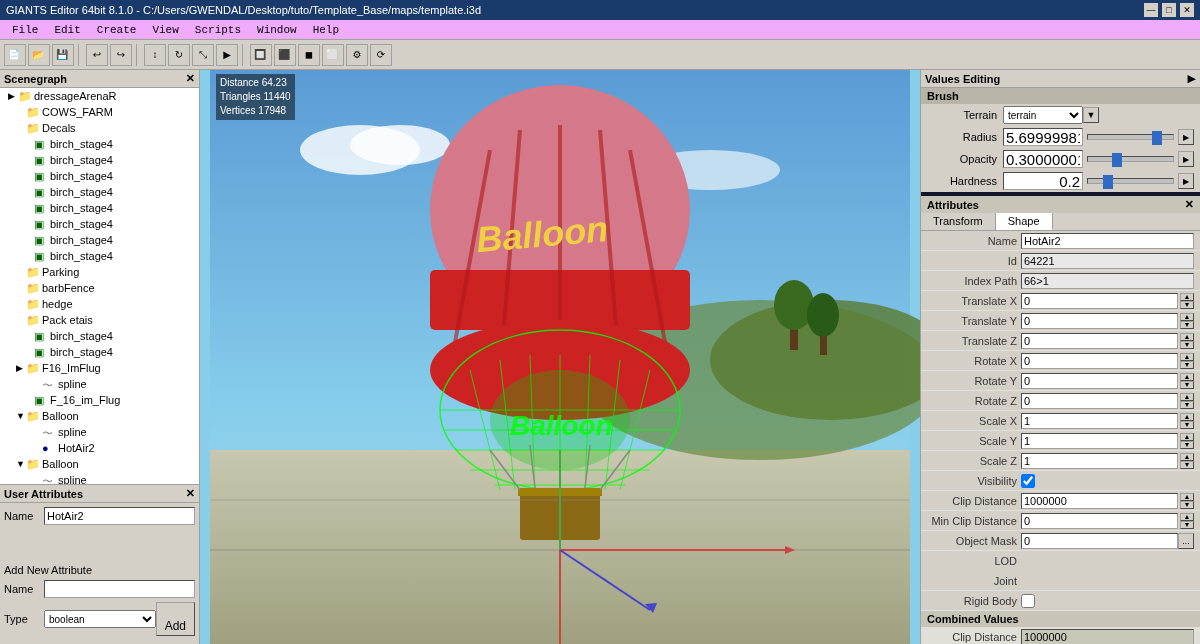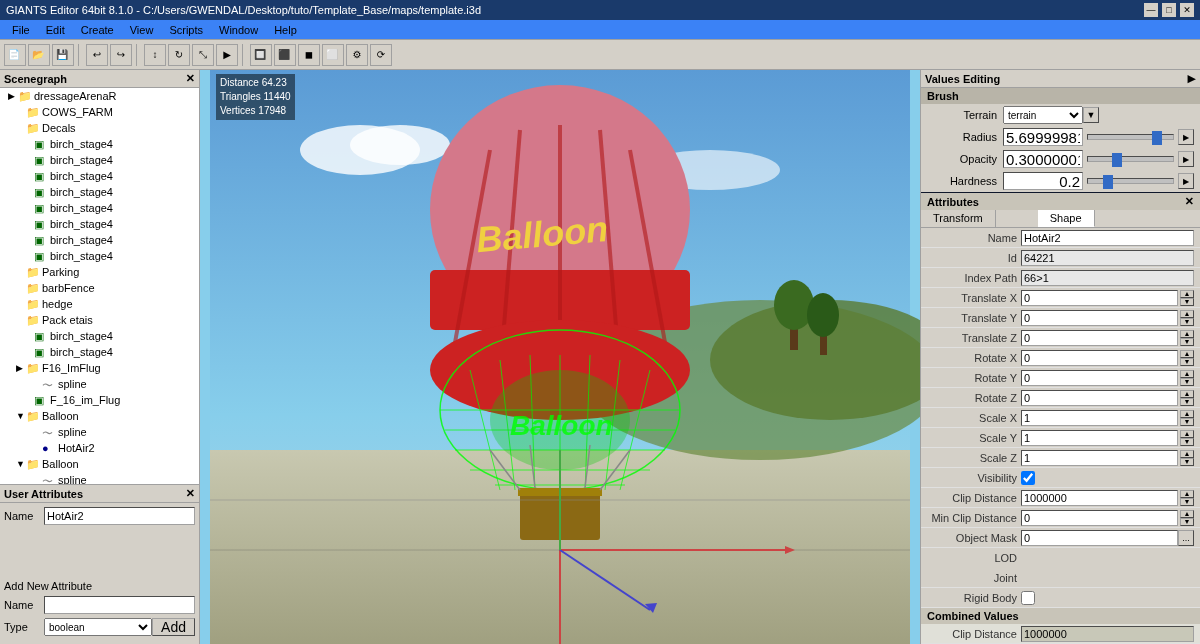--- a/index.html
+++ b/index.html
@@ -35,26 +35,27 @@
       display: flex;
       align-items: center;
       justify-content: center;
       font-size: 9px;
       color: #000;
       cursor: pointer;
     }
 
     
     #menubar {
-      background: #3b82f6;
+      background: #f0abfc;
       height: 20px;
       display: flex;
       align-items: center;
       padding: 0 4px;
       border-bottom: 1px solid #a0a0a0;
+      font-family: Liberation Mono, monospace;
     }
     #menubar span {
       padding: 0 8px;
       cursor: pointer;
       height: 100%;
       display: flex;
       align-items: center;
     }
 
     
@@ -184,25 +185,25 @@
       font-size: 11px;
       padding: 0 2px;
     }
     .attr-select {
       flex: 1;
       height: 18px;
       font-size: 10px;
     }
     .add-btn {
       height: 18px;
-      padding: 0 8px;
+      padding: 16px 8px;
       background: #d4d0c8;
       border: 1px outset #a0a0a0;
       cursor: pointer;
-      font-size: 14px;
+      font-size: 12px;
     }
     #add-attr-section {
       padding: 4px;
     }
     #add-attr-title {
       font-weight: normal;
       margin-bottom: 4px;
     }
 
     
@@ -243,21 +244,21 @@
       display: flex;
       justify-content: space-between;
       align-items: center;
     }
     #right-panel-title {
       font-weight: bold;
     }
 
     
     #brush-section {
-      border-bottom: 1px solid #0f172a;
+      border-bottom: 4px solid #0f172a;
     }
     #brush-header {
       background: #b8b4a8;
       padding: 2px 6px;
       font-weight: bold;
       font-size: 11px;
     }
     .panel-row {
       display: flex;
       align-items: center;
@@ -335,21 +336,20 @@
       font-weight: bold;
       font-size: 11px;
       display: flex;
       justify-content: space-between;
       align-items: center;
     }
     #attrs-tabs {
       display: flex;
       background: #d4d0c8;
       border-bottom: 1px solid #a0a0a0;
-      gap: 42px;
     }
     .attrs-tab {
       padding: 2px 12px;
       cursor: pointer;
       border-right: 1px solid #a0a0a0;
       font-size: 11px;
     }
     .attrs-tab.active {
       background: white;
       border-bottom: 1px solid white;

